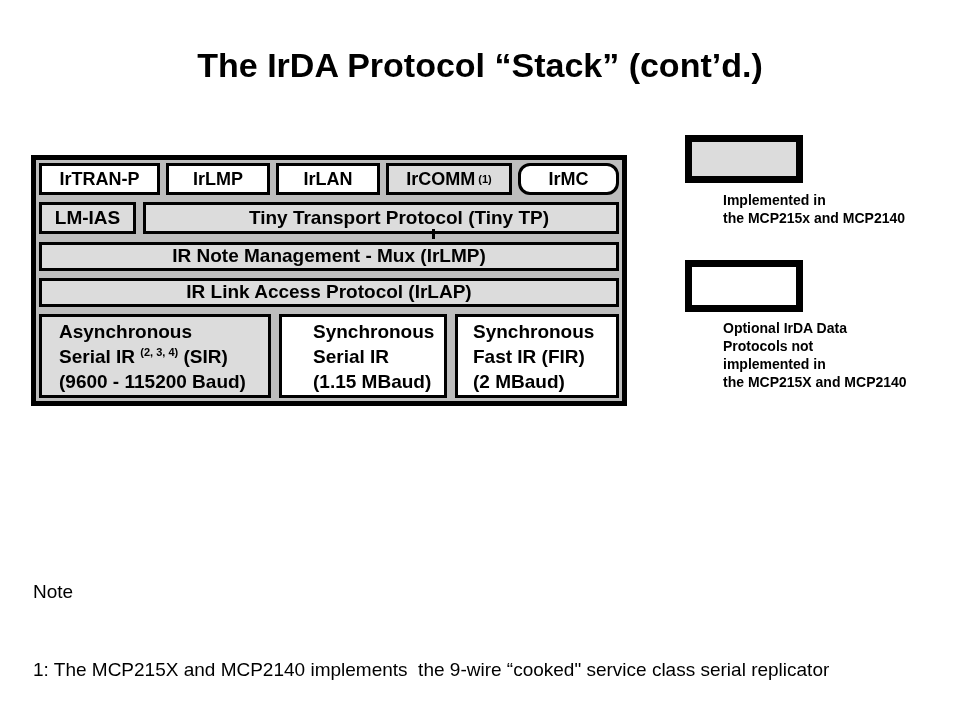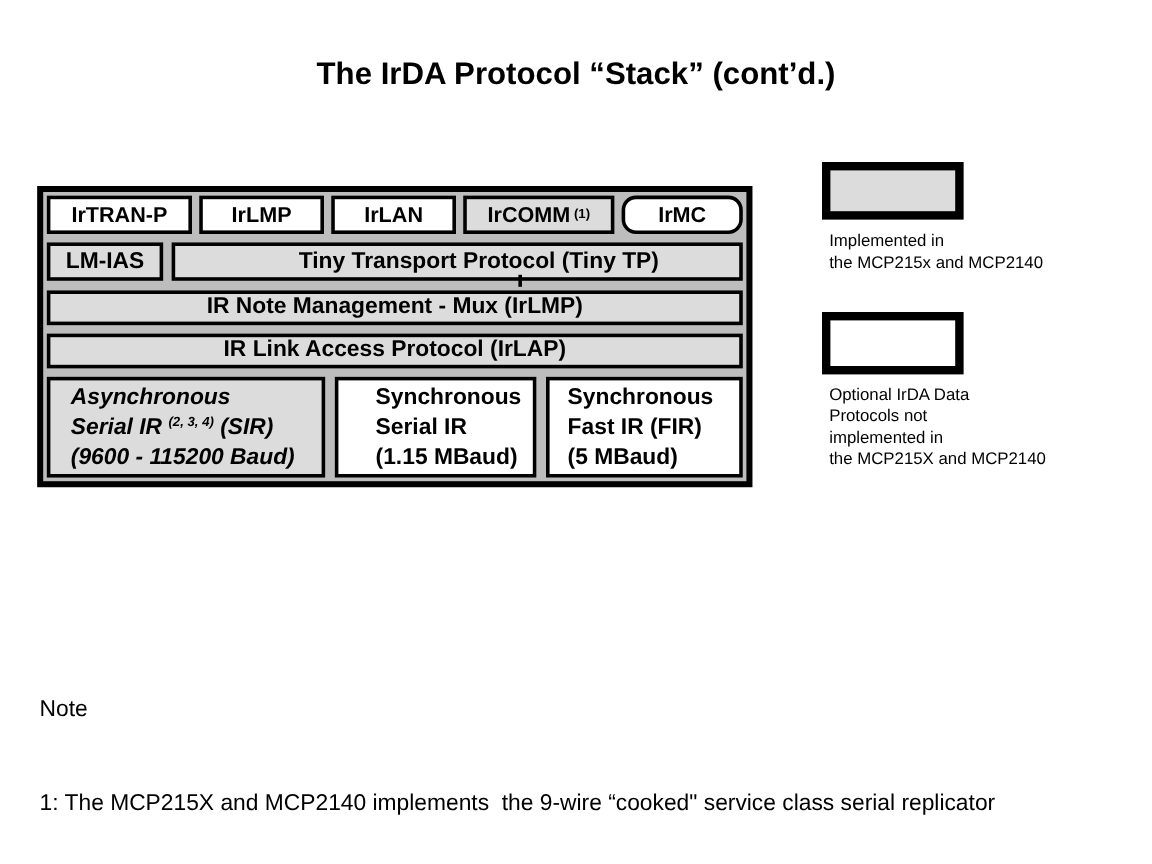--- a/index.html
+++ b/index.html
@@ -9,21 +9,21 @@
     font-family: "Liberation Sans", "DejaVu Sans", sans-serif;
     color: #000;
     position: relative;
     overflow: hidden;
   }
   .slide { position: absolute; inset: 0; background: #fff; }
 
   .title {
     position: absolute; top: 46px; left: 0; width: 100%;
     text-align: center;
-    font-size: 26px; font-weight: bold; color: #000;
+    font-size: 34px; font-weight: bold; color: #000;
   }
 
   
   .stack {
     position: absolute; left: 31px; top: 155px;
     width: 596px; height: 251px;
     border: 5px solid #000;
     background: #bdbdbd;
     padding: 3px;
     display: flex; flex-direction: column; justify-content: space-between;
@@ -53,36 +53,36 @@
   .w-lmias   { width: 97px; }
   .w-tinytp  { flex: 1; padding-left: 36px; }
   .w-sir     { width: 232px; }
   .w-ssir    { width: 168px; }
   .w-fir     { flex: 1; }
 
   .phy {
     flex-direction: column; align-items: flex-start; justify-content: center;
     line-height: 25px;
   }
-  .phy.pad-sir  { padding-left: 17px; font-style: italic; }
+  .phy.pad-sir  { padding-left: 17px; }
   .phy.pad-ssir { padding-left: 31px; }
   .phy.pad-fir  { padding-left: 15px; }
 
   sup.sp { font-size: 11px; line-height: 0; vertical-align: super; font-weight: bold; }
   .sup-gap { margin-left: 3px; }
 
   .tick { position: absolute; left: 432px; top: 229px; width: 3px; height: 10px; background: #000; }
 
   
   .legend-swatch { position: absolute; border: 7px solid #000; }
   .legend-swatch.implemented { left: 685px; top: 135px; width: 118px; height: 48px; background: #dcdcdc; }
   .legend-swatch.optional    { left: 685px; top: 260px; width: 118px; height: 52px; background: #ffffff; }
   .legend-label {
-    position: absolute; left: 691px;
-    font-size: 14px; font-weight: normal; line-height: 18px;
+    position: absolute; left: 723px;
+    font-size: 14px; font-weight: bold; line-height: 18px;
     white-space: pre-line; color: #000;
   }
   .legend-label.implemented { top: 191px; }
   .legend-label.optional    { top: 319px; }
 
   
   .notes {
     position: absolute; left: 33px; top: 527px;
     font-size: 19px; line-height: 26px; font-weight: normal;
     color: #000; white-space: pre-wrap;
@@ -145,21 +145,21 @@
         <div>(9600 - 115200 Baud)</div>
       </div>
       <div class="box phy pad-ssir w-ssir">
         <div>Synchronous</div>
         <div>Serial IR</div>
         <div>(1.15 MBaud)</div>
       </div>
       <div class="box phy pad-fir w-fir">
         <div>Synchronous</div>
         <div>Fast IR (FIR)</div>
-        <div>(5 MBaud)</div>
+        <div>(2 MBaud)</div>
       </div>
     </div>
 
   </div>
 
   <div class="tick"></div>
 
   <div class="legend-swatch implemented"></div>
   <div class="legend-label implemented">Implemented in
 the MCP215x and MCP2140</div>

